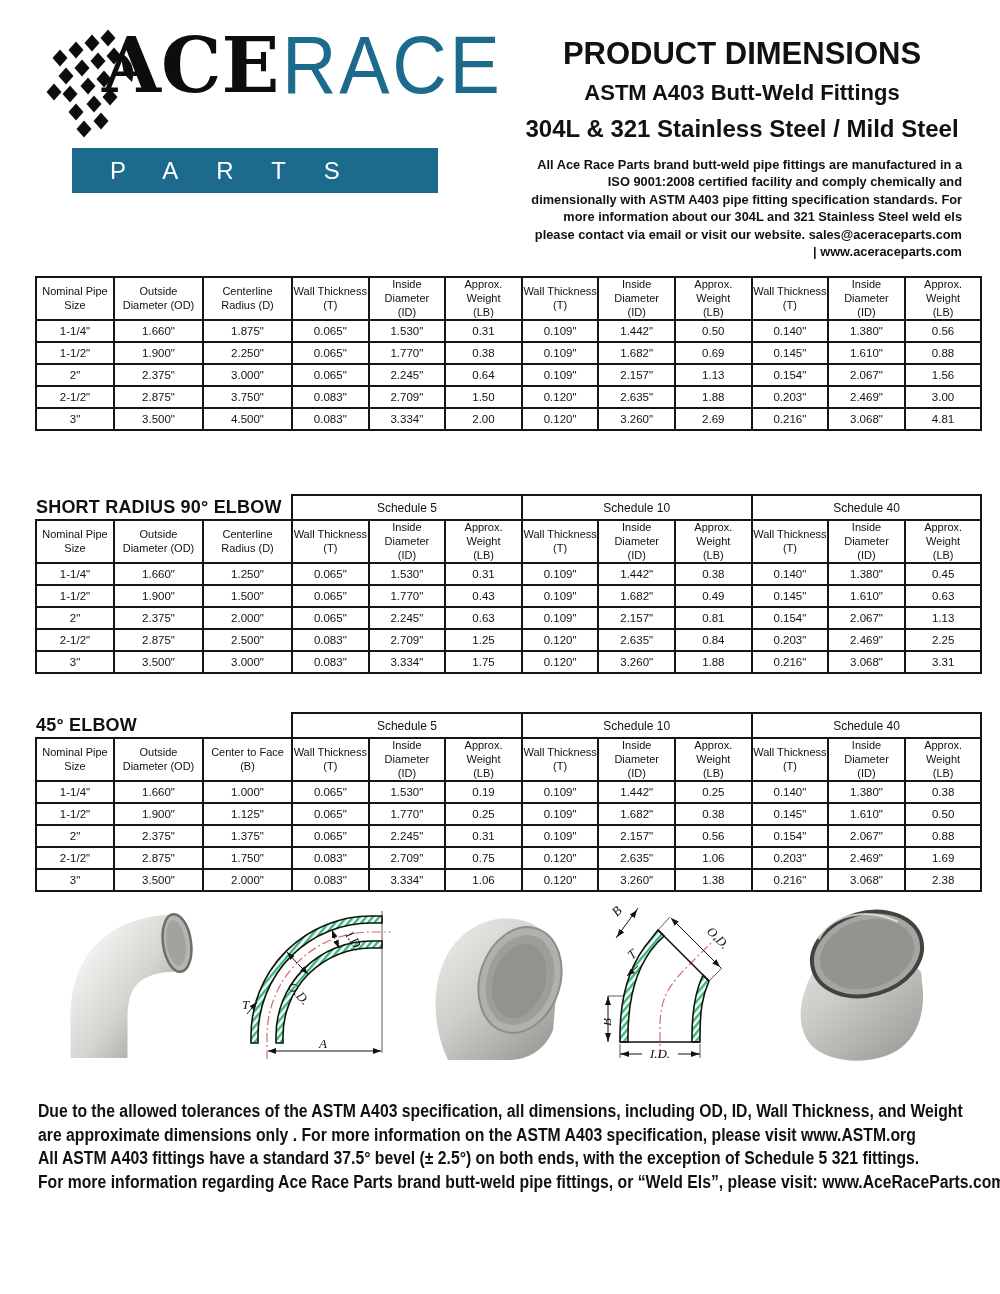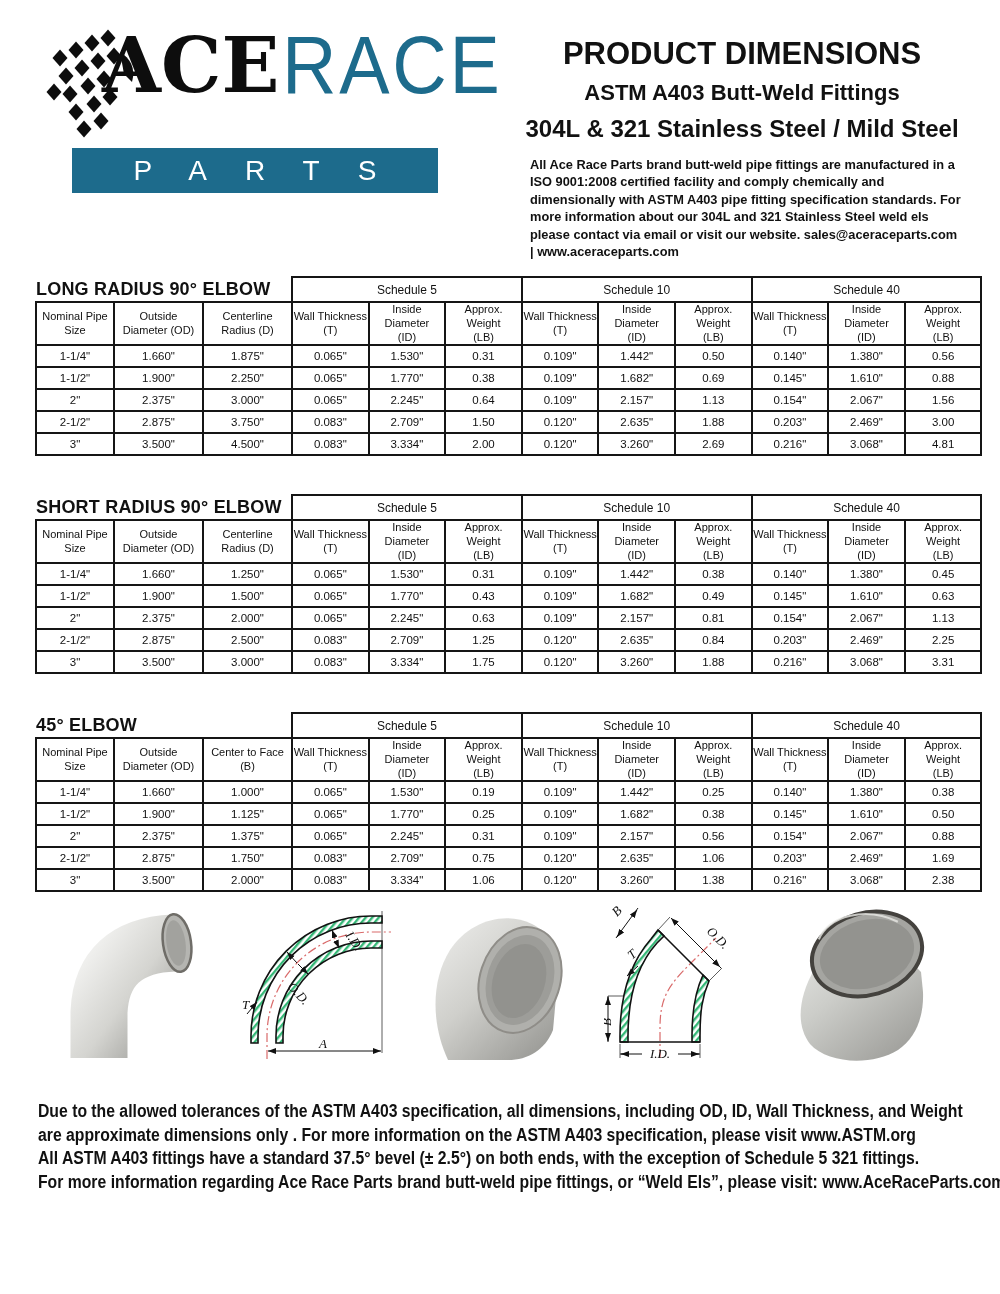--- a/index.html
+++ b/index.html
@@ -8,28 +8,28 @@
 
   
   .logo{position:absolute;left:40px;top:24px;width:445px;height:172px;}
   .logo-line{position:relative;height:124px;}
   .flag-svg{position:absolute;left:0;top:4px;}
   .ace{position:absolute;left:62px;top:-4px;font-family:"DejaVu Serif","Liberation Serif",serif;
        font-weight:800;font-size:76px;line-height:1.2;color:#0d0d0d;letter-spacing:0px;}
   .race{position:absolute;left:242px;top:-8px;font-family:"Liberation Sans",sans-serif;
         font-weight:300;font-size:82px;line-height:1.2;letter-spacing:3px;transform:scaleX(0.92);transform-origin:0 0;}
   .parts-bar{position:absolute;left:32px;top:124px;width:366px;height:45px;line-height:45px;
-             text-align:center;color:#fff;font-size:28px;font-weight:500;letter-spacing:38px;padding-left:38px;box-sizing:border-box;}
+             text-align:left;color:#fff;font-size:24px;font-weight:500;letter-spacing:38px;padding-left:38px;box-sizing:border-box;}
 
   
   .header-text{position:absolute;left:512px;top:28px;width:460px;text-align:center;}
   .header-text h1{margin:8px;font-size:31px;font-weight:800;letter-spacing:0px;}
   .header-text .sub1{margin:8px 0 0 0;font-size:22px;font-weight:bold;}
   .header-text .sub2{margin:9px 0 0 0;font-size:24px;font-weight:bold;}
-  .header-text .desc{margin:13px 12px 0 18px;width:432px;text-align:left;font-size:12.8px;
+  .header-text .desc{margin:13px 12px 0 18px;width:432px;text-align:right;font-size:12.8px;
                      font-weight:bold;line-height:1.36;}
 
   
   .tsec{position:absolute;left:35px;width:946px;}
   .tsec table{border-collapse:collapse;table-layout:fixed;width:946px;}
   .tsec td{border:2px solid #151515;text-align:center;vertical-align:middle;padding:0;}
   td.spacer{border:none;text-align:left;vertical-align:middle;}
   .tbl-title{font-size:18px;font-weight:bold;letter-spacing:0.2px;white-space:nowrap;}
   td.sched{font-size:12px;height:23px;}
   td.colh{font-size:11px;height:40px;white-space:pre-line;line-height:1.25;}
@@ -100,26 +100,20 @@
           <col style="width:76.6px">
           <col style="width:76.6px">
           <col style="width:76.6px">
           <col style="width:76.6px">
           <col style="width:76.6px">
           <col style="width:76.6px">
           <col style="width:76.6px">
           <col style="width:76.6px">
         </colgroup>
         <tbody>
-          <tr>
-            <td class="spacer" colspan="3"><span class="tbl-title">LONG RADIUS 90° ELBOW</span></td>
-            <td class="sched" colspan="3">Schedule 5</td>
-            <td class="sched" colspan="3">Schedule 10</td>
-            <td class="sched" colspan="3">Schedule 40</td>
-          </tr>
           <tr>
             <td class="colh">Nominal Pipe
 Size</td>
             <td class="colh">Outside
 Diameter (OD)</td>
             <td class="colh">Centerline
 Radius (D)</td>
             <td class="colh">Wall Thickness
 (T)</td>
             <td class="colh">Inside Diameter

